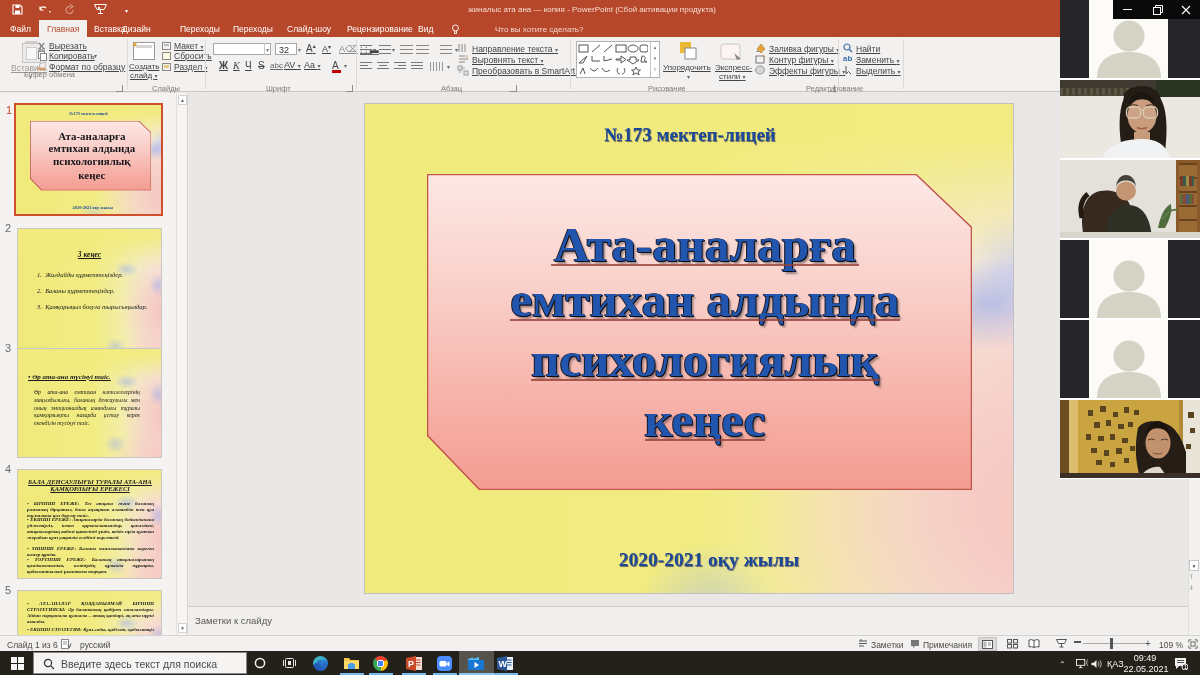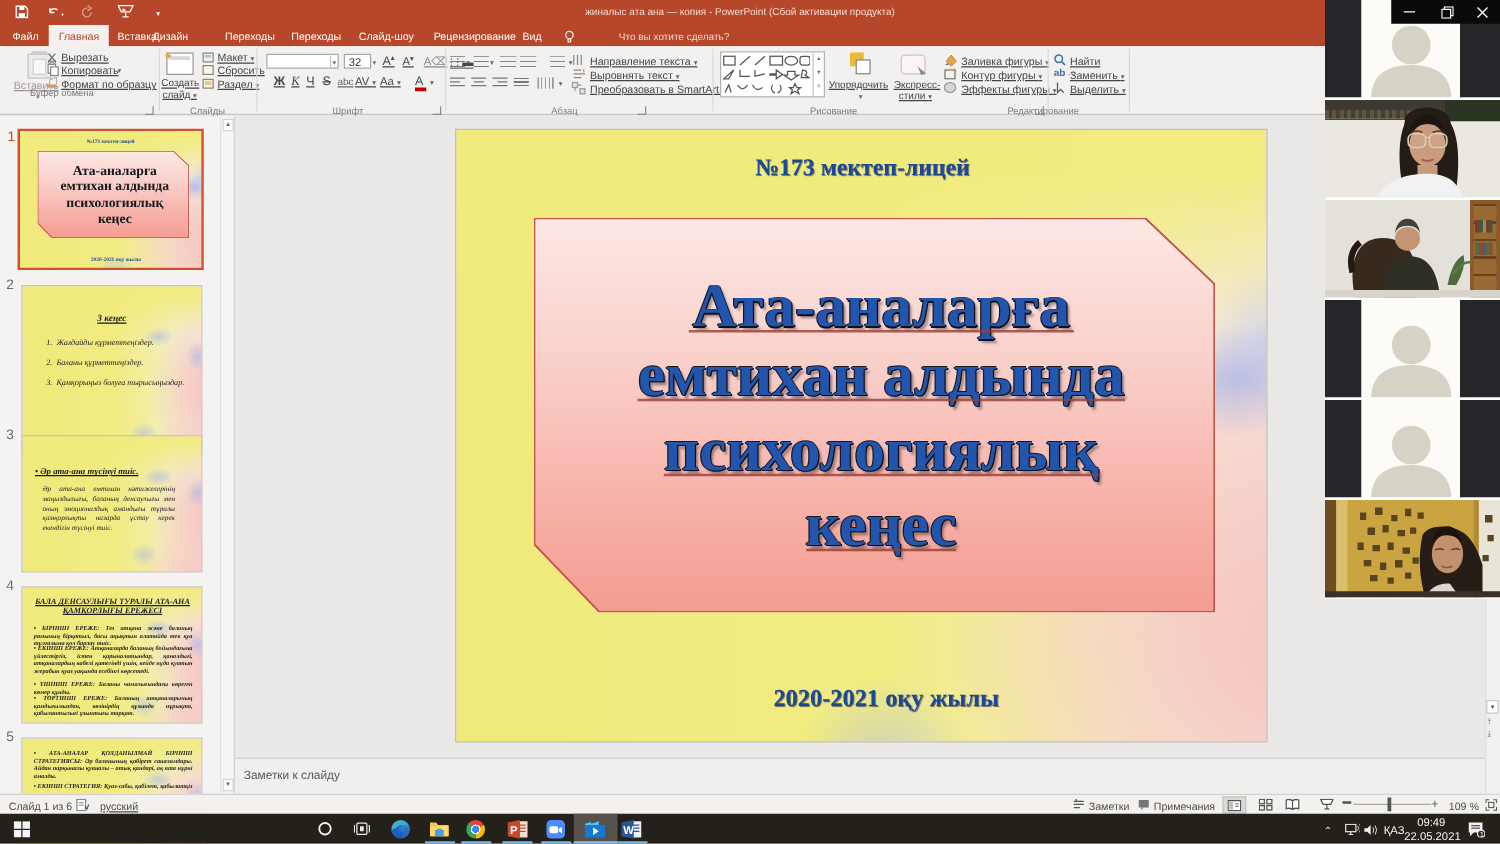--- a/index.html
+++ b/index.html
@@ -384,21 +384,21 @@
 <div class="abs" style="left:1190px; top:574px; width:8px; height:8px; font-size:6px; color:#555;">⤒</div>
 <div class="abs" style="left:1190px; top:584px; width:8px; height:8px; font-size:6px; color:#555;">⤓</div>
 
 <div id="statusbar" class="abs">
   <div class="abs stxt" style="left:7px;">Слайд 1 из 6</div>
   <svg class="abs" style="left:60px; top:3px;" width="12" height="10">
       <rect x="1.5" y="0.5" width="7" height="9" fill="#fff" stroke="#888"></rect>
       <path d="M3 3h4M3 5h4" stroke="#999"></path>
       <path d="M8 6l1.5 2.5M9.5 8.5l1.5-4" stroke="#555" fill="none"></path>
     </svg>
-  <div class="abs stxt" style="left:80px;text-decoration:underline;">русский</div>
+  <div class="abs stxt" style="left:80px;">русский</div>
 
   <svg class="abs" style="left:858px; top:3px;" width="10" height="10">
       <path d="M1 2h8M1 4.5h8M1 7h5" stroke="#555" fill="none"></path>
       <path d="M3 0v2" stroke="#555"></path>
     </svg>
   <div class="abs stxt" style="left:871px;">Заметки</div>
   <svg class="abs" style="left:910px; top:3px;" width="10" height="10">
       <rect x="1" y="1" width="8" height="6" fill="#777"></rect>
       <path d="M3 7l0 2 2-2z" fill="#777"></path>
     </svg>
@@ -439,20 +439,27 @@
 
 <div id="taskbar" class="abs">
   <svg class="abs" style="left:11px; top:6px;" width="13" height="13">
       <g fill="#f5f5f5">
         <rect x="0" y="0" width="6" height="6"></rect>
         <rect x="7" y="0" width="6" height="6"></rect>
         <rect x="0" y="7" width="6" height="6"></rect>
         <rect x="7" y="7" width="6" height="6"></rect>
       </g>
     </svg>
+  <div class="abs" style="left:33px; top:1px; width:214px; height:22px; background:#f5f4f2; border:1px solid #8a8886;">
+    <svg class="abs" style="left:9px; top:5px;" width="12" height="12">
+        <circle cx="5" cy="5" r="3.6" fill="none" stroke="#333" stroke-width="1.2"></circle>
+        <path d="M7.8 7.8 L11 11" stroke="#333" stroke-width="1.2"></path>
+      </svg>
+    <div class="abs" style="left:27px; top:5px; font-size:10.5px; color:#4a4a4a;">Введите здесь текст для поиска</div>
+  </div>
   <svg class="abs" style="left:254px; top:6px;" width="12" height="12">
       <circle cx="6" cy="6" r="4.6" fill="none" stroke="#f2f2f2" stroke-width="1.5"></circle>
     </svg>
   <svg class="abs" style="left:283px; top:6px;" width="13" height="12">
       <g fill="none" stroke="#e8e8e8">
         <rect x="2.5" y="1.5" width="8" height="9" rx="1"></rect>
         <path d="M0.5 3v6M12.5 3v6"></path>
       </g>
       <rect x="5" y="4" width="3" height="4" fill="#e8e8e8"></rect>
     </svg>

